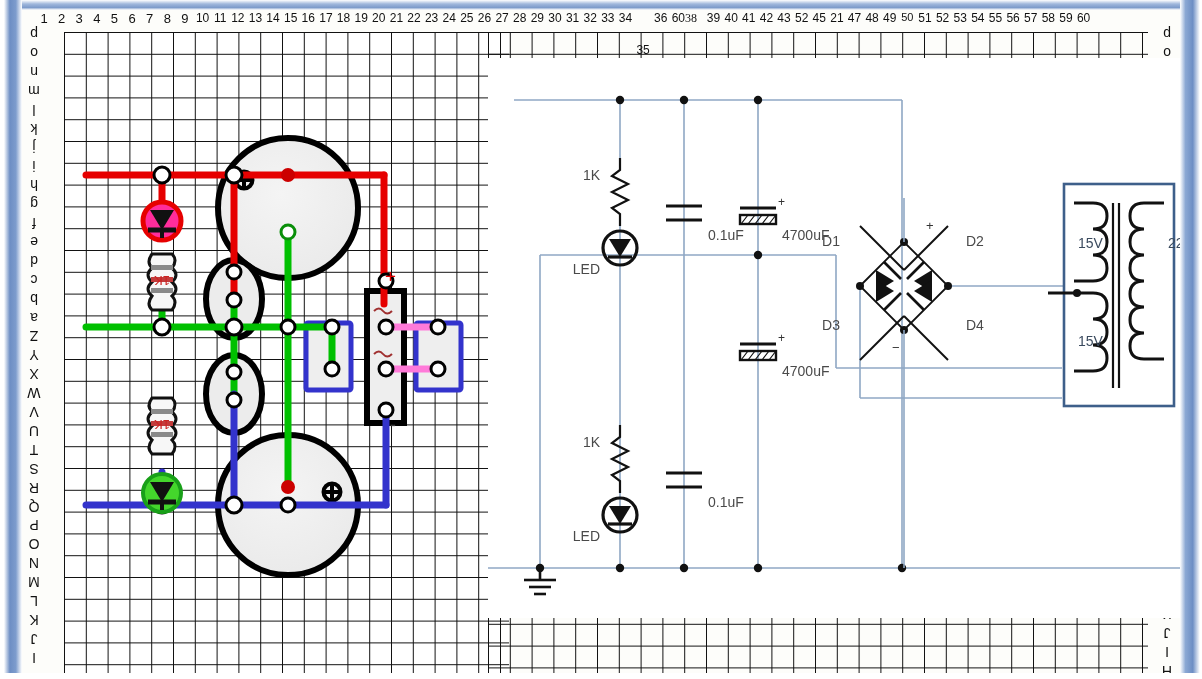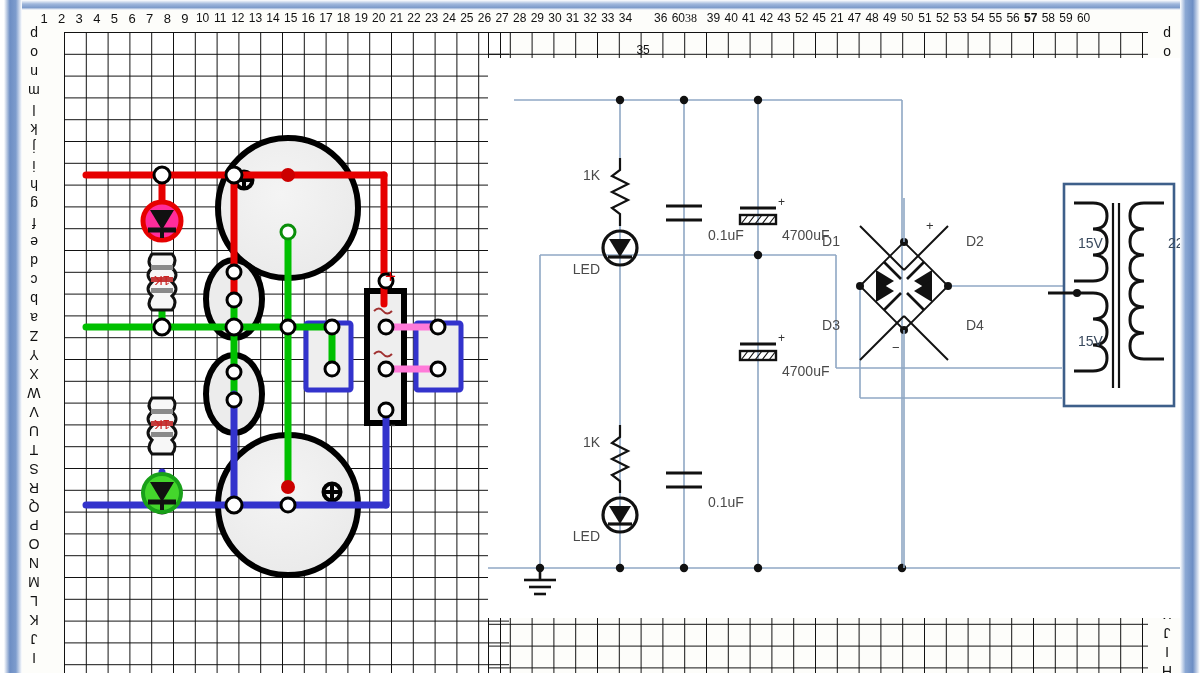--- a/index.html
+++ b/index.html
@@ -106,21 +106,21 @@
         <span class="num" style="left: 832.52px; font-size: 12px;">47</span>
         <span class="num" style="left: 850.14px; font-size: 12px;">48</span>
         <span class="num" style="left: 867.76px; font-size: 12px;">49</span>
         <span class="num" style="left: 885.38px; font-size: 11px;">50</span>
         <span class="num" style="left: 903px; font-size: 12px;">51</span>
         <span class="num" style="left: 920.62px; font-size: 12px;">52</span>
         <span class="num" style="left: 938.24px; font-size: 12px;">53</span>
         <span class="num" style="left: 955.86px; font-size: 12px;">54</span>
         <span class="num" style="left: 973.48px; font-size: 12px;">55</span>
         <span class="num" style="left: 991.1px; font-size: 12px;">56</span>
-        <span class="num" style="left: 1008.72px; font-size: 12px; font-weight: bold;">57</span>
+        <span class="num" style="left: 1008.72px; font-size: 12px;">57</span>
         <span class="num" style="left: 1026.34px; font-size: 12px;">58</span>
         <span class="num" style="left: 1043.96px; font-size: 12px;">59</span>
         <span class="num" style="left: 1061.58px; font-size: 12px;">60</span>
       </div>
 
     <div class="ruler-left" id="ruler-left">
         <span class="ltr" style="top: 24px;">p</span>
         <span class="ltr" style="top: 42.9px;">o</span>
         <span class="ltr" style="top: 61.8px;">n</span>
         <span class="ltr" style="top: 80.7px;">m</span>

